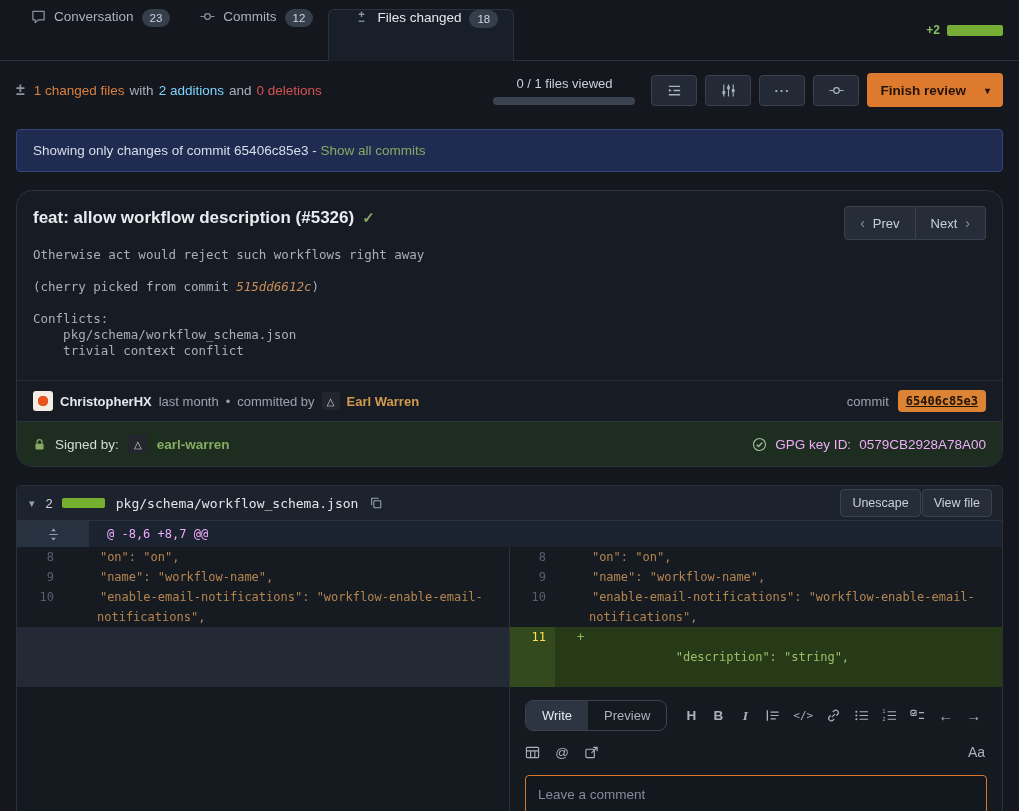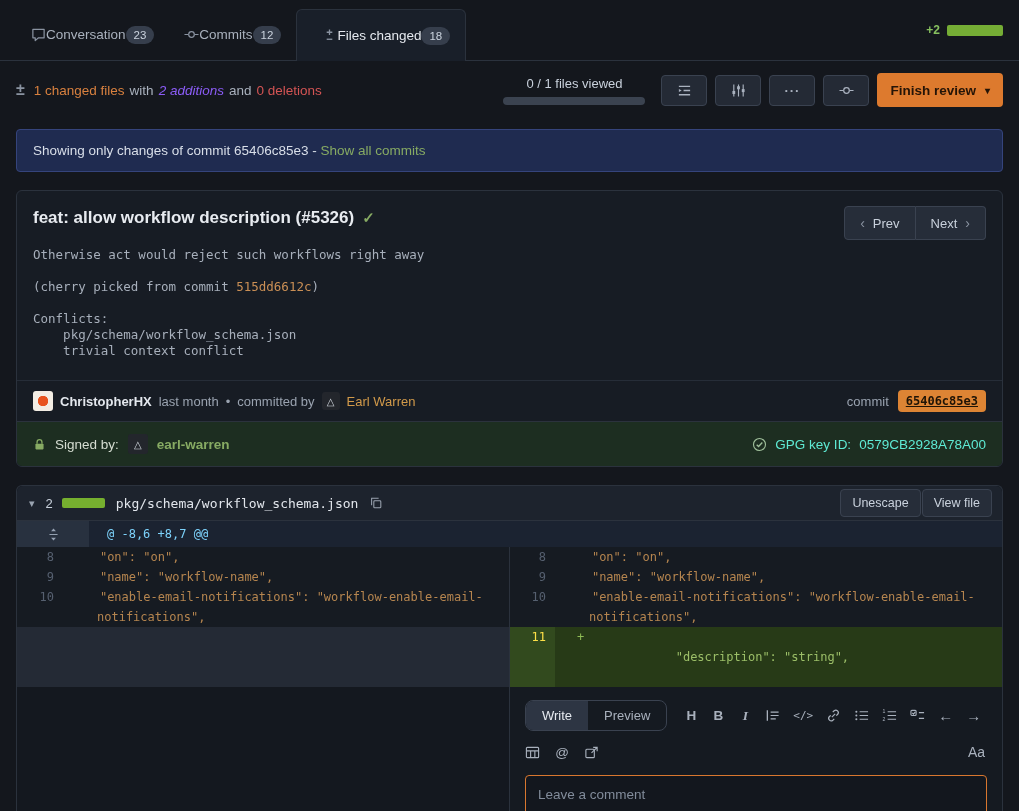--- a/index.html
+++ b/index.html
@@ -5,89 +5,89 @@
   * { margin:0; padding:0; box-sizing:border-box; }
   html,body { width:1019px; height:811px; overflow:hidden; background:#14171d; }
   body { font-family:"Liberation Sans", sans-serif; color:#c3cbd6; }
   .page { width:1019px; height:811px; overflow:hidden; background:#14171d; position:relative; }
   a { text-decoration:none; cursor:pointer; }
   button { cursor:pointer; font-family:"Liberation Sans", sans-serif; }
   svg { display:block; }
 
   
   .tabbar { display:flex; align-items:stretch; height:61px; border-bottom:1px solid #2b323d; padding:0 16px; }
-  .tab { display:flex; align-items:center; padding:0 15px; margin-top:9px; color:#a9b1bd; font-size:13.5px; border-radius:6px 6px 0 0; }
+  .tab { display:flex; align-items:flex-start; gap:8px; padding:0 15px; margin-top:9px; color:#a9b1bd; font-size:13.5px; border-radius:6px 6px 0 0; }
   .tab.active { background:#191f29; border:1px solid #2b323d; border-bottom:none; margin-bottom:-1px; color:#e4e8ee;padding-left:25px; }
   .tab-icon { color:#8a93a1; display:flex; }
   .count { background:#363e4c; color:#cbd3de; font-size:11.5px; padding:2px 8px; border-radius:10px; line-height:14px; }
   .tab-right { margin-left:auto; display:flex; align-items:center; gap:7px; }
   .plus-count { color:#87c05f; font-size:12px; font-weight:bold; }
   .mini-bar { width:56px; height:11px; background:#75ad35; border-radius:2px; display:inline-block; }
 
   
   .summary { display:flex; align-items:center; padding:12px 16px 14px; gap:5px; font-size:13.5px; color:#a9b1bd; }
   .pm-icon { color:#8a93a1; font-size:16px; font-weight:bold; margin-right:4px; }
   .orange-link { color:#d9813f; }
-  .green-text { color:#8b5cf6;font-style:italic; }
+  .green-text { color:#7dd3fc; }
   .red-text { color:#d45454; }
   .summary-right { margin-left:auto; display:flex; align-items:center; gap:8px; }
   .viewed { display:flex; flex-direction:column; align-items:center; gap:6px; margin-right:8px; }
   .viewed-label { font-size:13px; color:#c9d1dc; }
   .viewed-bar { width:142px; height:8px; background:#3b4350; border-radius:4px; }
   .icon-btn { width:46px; height:31px; background:#242a35; border:1px solid #3a4250; border-radius:4px; display:flex; align-items:center; justify-content:center; color:#aab2bf; }
   .ellipsis { font-weight:bold; letter-spacing:1px; font-size:13px; }
-  .finish-btn { height:34px; background:#dd7a2e; color:#241407; border:none; border-radius:4px; font-size:13.5px; font-weight:700; padding:0 13px; display:flex; align-items:center; gap:9px; }
+  .finish-btn { height:34px; background:#dd7a2e; color:#241407; border:none; border-radius:4px; font-size:13.5px; font-weight:700; padding:0 13px; display:flex; align-items:center; gap:19px; }
   .caret { font-size:10px; }
 
   
   .banner { margin:8px 16px 18px; background:#1f2b50; border:1px solid #35447c; border-radius:4px; padding:13px 16px; font-size:13.5px; color:#d9dfe9; }
   .banner a { color:#87ab63; }
 
   
-  .commit-card { margin:0 16px 18px; border:1px solid #2b323d; border-radius:6px; background:#171c24; overflow:hidden; }
+  .commit-card { margin:0 16px 18px; border:1px solid #2b323d; border-radius:16px; background:#171c24; overflow:hidden; }
   .commit-head { padding:17px 16px 0; position:relative; }
   .commit-title { font-size:17px; color:#e8ebf0; font-weight:700; display:inline; }
   .check { color:#87ab63; margin-left:8px; font-size:15px; font-weight:bold; }
   .pn-group { position:absolute; top:15px; right:16px; display:flex; }
   .pn-btn { background:#262d39; border:1px solid #3a4250; color:#c9d1dc; font-size:13px; padding:8px 15px; display:flex; align-items:center; gap:8px; }
   .pn-btn.prev { border-radius:4px 0 0 4px; }
   .pn-btn.next { border-radius:0 4px 4px 0; border-left:none; }
   .pn-chev { color:#8a93a1; font-size:14px; }
   .commit-message { padding:19px 16px 21px; font-family:"DejaVu Sans Mono", monospace; font-size:12.5px; color:#a7afbb; line-height:16px; }
   .msg-gap { height:16px; }
   .msg-pre { white-space:pre; }
-  .sha-link { color:#ca8f55; }
+  .sha-link { color:#ca8f55;font-style:italic; }
   .author-row { display:flex; align-items:center; gap:7px; padding:9px 16px; border-top:1px solid #262d38; font-size:13px; color:#9aa3b0; }
   .avatar { width:20px; height:20px; border-radius:3px; display:flex; align-items:center; justify-content:center; font-size:10px; flex:none; }
   .avatar.orange { background:radial-gradient(circle at 50% 50%, #e8531f 0 36%, #f3ede4 37% 100%); }
   .avatar.dark { background:#23262c; color:#cfd5dc; }
   .avatar.small { width:18px; height:18px; }
   .author-name { color:#e4e8ee; font-weight:700; }
-  .committer-name { color:#d29a4a; font-weight:400; }
+  .committer-name { color:#d29a4a; font-weight:700; }
   .author-right { margin-left:auto; display:flex; align-items:center; gap:9px; }
   .sha-badge { background:#dd8434; color:#1f1406; font-family:"DejaVu Sans Mono", monospace; font-size:12px; font-weight:bold; padding:4px 8px; border-radius:4px;text-decoration:underline; }
   .signed-row { display:flex; align-items:center; gap:9px; padding:12px 16px; background:#1d2e21; border-top:1px solid #2b323d; font-size:13.5px; color:#d6ddd2; }
   .lock-icon { color:#87ab63; display:flex; }
   .signer-name { color:#87ab63; font-weight:700;text-align:right; }
-  .signed-right { margin-left:auto; display:flex; align-items:flex-start; gap:8px; color:#5eead4; }
+  .signed-right { margin-left:auto; display:flex; align-items:flex-start; gap:8px; color:#f0abfc; }
   .gpg-icon { color:#9fbf9a; display:flex; }
 
   
   .diff-box { margin:0 16px; border:1px solid #2b323d; border-bottom:none; border-radius:6px 6px 0 0; background:#161b22; }
   .diff-head { display:flex; align-items:center; gap:9px; height:35px; padding:0 10px; background:#1d232d; border-bottom:1px solid #2b323d; border-radius:6px 6px 0 0; }
   .fold-btn { background:none; border:none; color:#9aa3b0; font-size:11px; padding:2px; }
   .file-count { font-size:13px; color:#c9d1dc; }
   .diff-bar { width:43px; height:10px; background:#76b02f; border-radius:2px; }
   .diff-filename { font-family:"DejaVu Sans Mono", monospace; font-size:13px; color:#e2e6ec; margin-left:2px; }
   .copy-btn { background:none; border:none; color:#9aa3b0; display:flex; padding:2px; }
   .diff-head-right { margin-left:auto; display:flex; gap:1px; }
   .small-btn { background:#262d39; border:1px solid #3a4250; border-radius:4px; color:#c9d1dc; font-size:12.5px; padding:6px 11px; }
   .hunk-row { display:grid; grid-template-columns:72px 1fr; height:26px; }
   .hunk-gutter { background:#28313f; display:flex; align-items:center; justify-content:center; color:#97a3b4; cursor:pointer; }
-  .hunk-text { background:#1b2331; display:flex; align-items:center; padding-left:18px; font-family:"DejaVu Sans Mono", monospace; font-size:12px; color:#7dd3fc; }
+  .hunk-text { background:#1b2331; display:flex; align-items:center; padding-left:18px; font-family:"DejaVu Sans Mono", monospace; font-size:12px; color:#f0abfc; }
 
   .diff-table { display:grid; grid-template-columns:46px 446px 46px 447px; font-family:"DejaVu Sans Mono", monospace; font-size:12px; line-height:20px; align-content:start; }
   .lnum { color:#566070; text-align:right; padding-right:9px; user-select:none; }
   .rnum { border-left:1px solid #2b323d; }
   .code { color:#b5854f; white-space:pre-wrap; overflow-wrap:break-word; word-break:break-word; padding:0 6px 0 34px; text-indent:-26px; }
   .added-num { background:#324a1e; color:#fde047; }
   .added-code { background:#273a17; color:#9cbf68; position:relative; }
   .plus-sign { position:absolute; left:22px; top:0; color:#8fbc55; text-indent:0; }
   .filler { background:#242a35; grid-column:1 / 3; min-height:21px; }
   .filler-bottom { background:#14181f; grid-column:1 / 3; }

